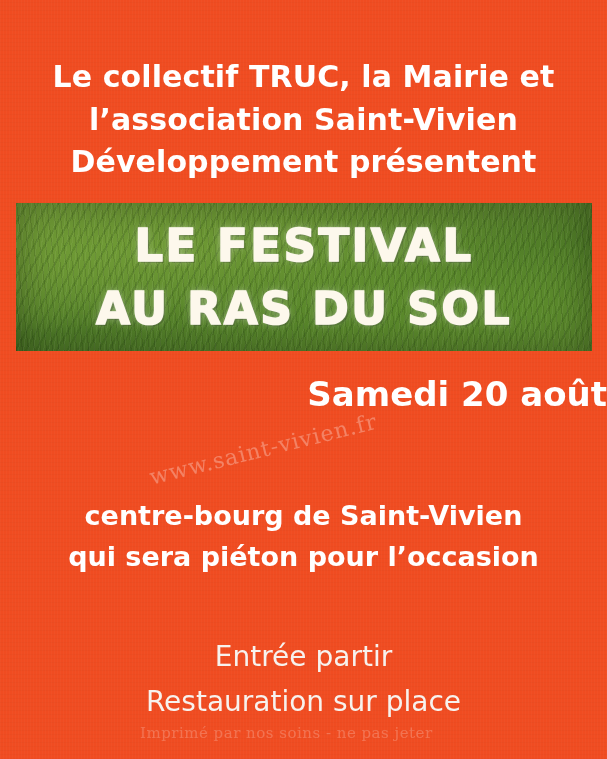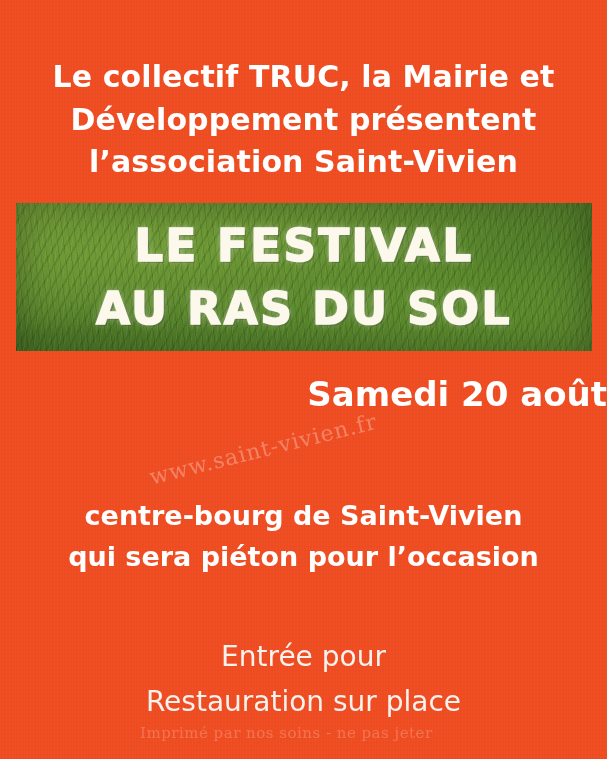--- a/index.html
+++ b/index.html
@@ -156,22 +156,22 @@
   }
 </style>
 </head>
 <body>
 
 <div class="poster">
   <div class="texture"></div>
 
   <div class="intro">
     <span class="line">Le collectif TRUC, la Mairie et</span>
+    <span class="line">l’association Saint-Vivien</span>
     <span class="line">Développement présentent</span>
-    <span class="line">l’association Saint-Vivien</span>
   </div>
 
   <div class="banner">
     <div class="grass"></div>
     <div class="banner-text">
       <div class="banner-line">LE FESTIVAL</div>
       <div class="banner-line second">AU RAS DU SOL</div>
     </div>
   </div>
 
@@ -180,18 +180,18 @@
   </div>
 
   <div class="watermark">www.saint-vivien.fr</div>
 
   <div class="desc">
     <span class="line">centre-bourg de Saint-Vivien</span>
     <span class="line">qui sera piéton pour l’occasion</span>
   </div>
 
   <div class="info">
-    <span class="line">Entrée pour</span>
+    <span class="line">Entrée partir</span>
     <span class="line">Restauration sur place</span>
   </div>
 
   <div class="watermark bottom">Imprimé par nos soins - ne pas jeter</div>
 </div>
 
 </body></html>

